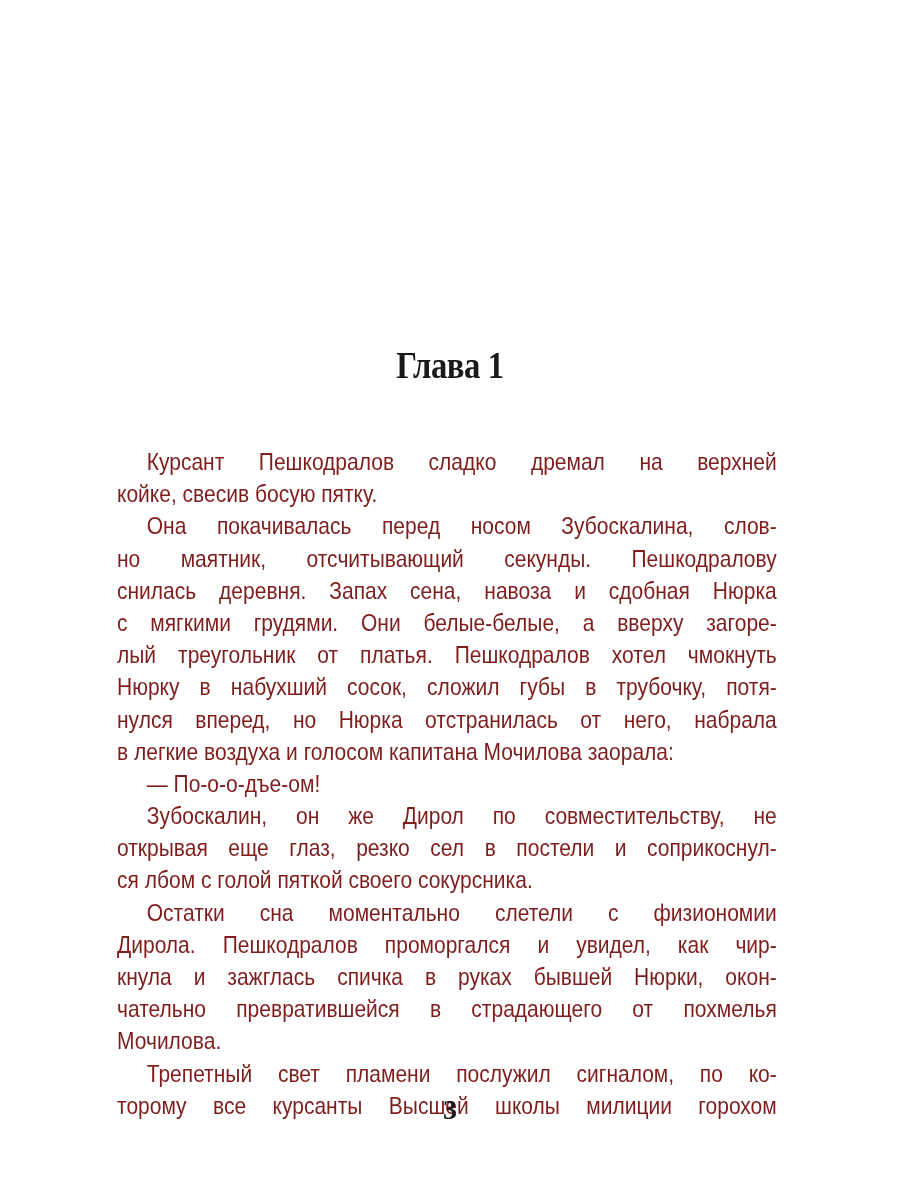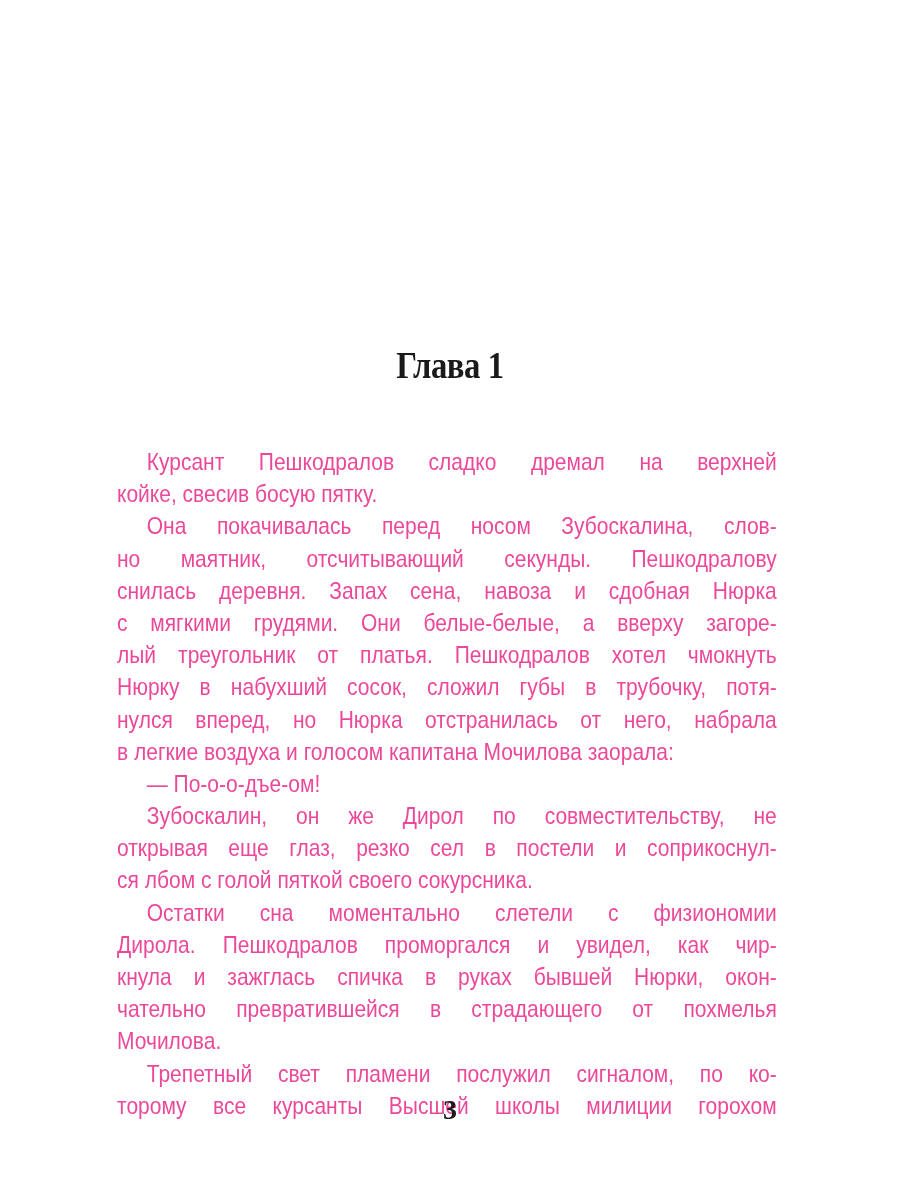--- a/index.html
+++ b/index.html
@@ -8,21 +8,21 @@
   .title {
     position: absolute; left: 0; width: 900px; top: 343px;
     text-align: center;
     font-family: "Liberation Serif", serif; font-weight: bold;
     font-size: 38px; color: #1a1a1a; letter-spacing: -0.5px;
     transform: scaleX(0.86); transform-origin: 450px 0;
   }
   .body-text {
     position: absolute; left: 117px; top: 446px; width: 660px;
     font-family: "Liberation Sans", sans-serif;
-    font-size: 24px; line-height: 32.2px; color: #ec4899;
+    font-size: 24px; line-height: 32.2px; color: #7f1d1d;
   }
   .line {
     display: block; white-space: nowrap; height: 32.2px;
     text-align: justify; text-align-last: justify;
     transform: scaleX(0.875); transform-origin: 0 0; width: 754px;
   }
   .line.indent { padding-left: 34px; width: 720px; }
   .line.last { text-align-last: left; }
   .page-number {
     position: absolute; left: 0; width: 900px; top: 1094px;

